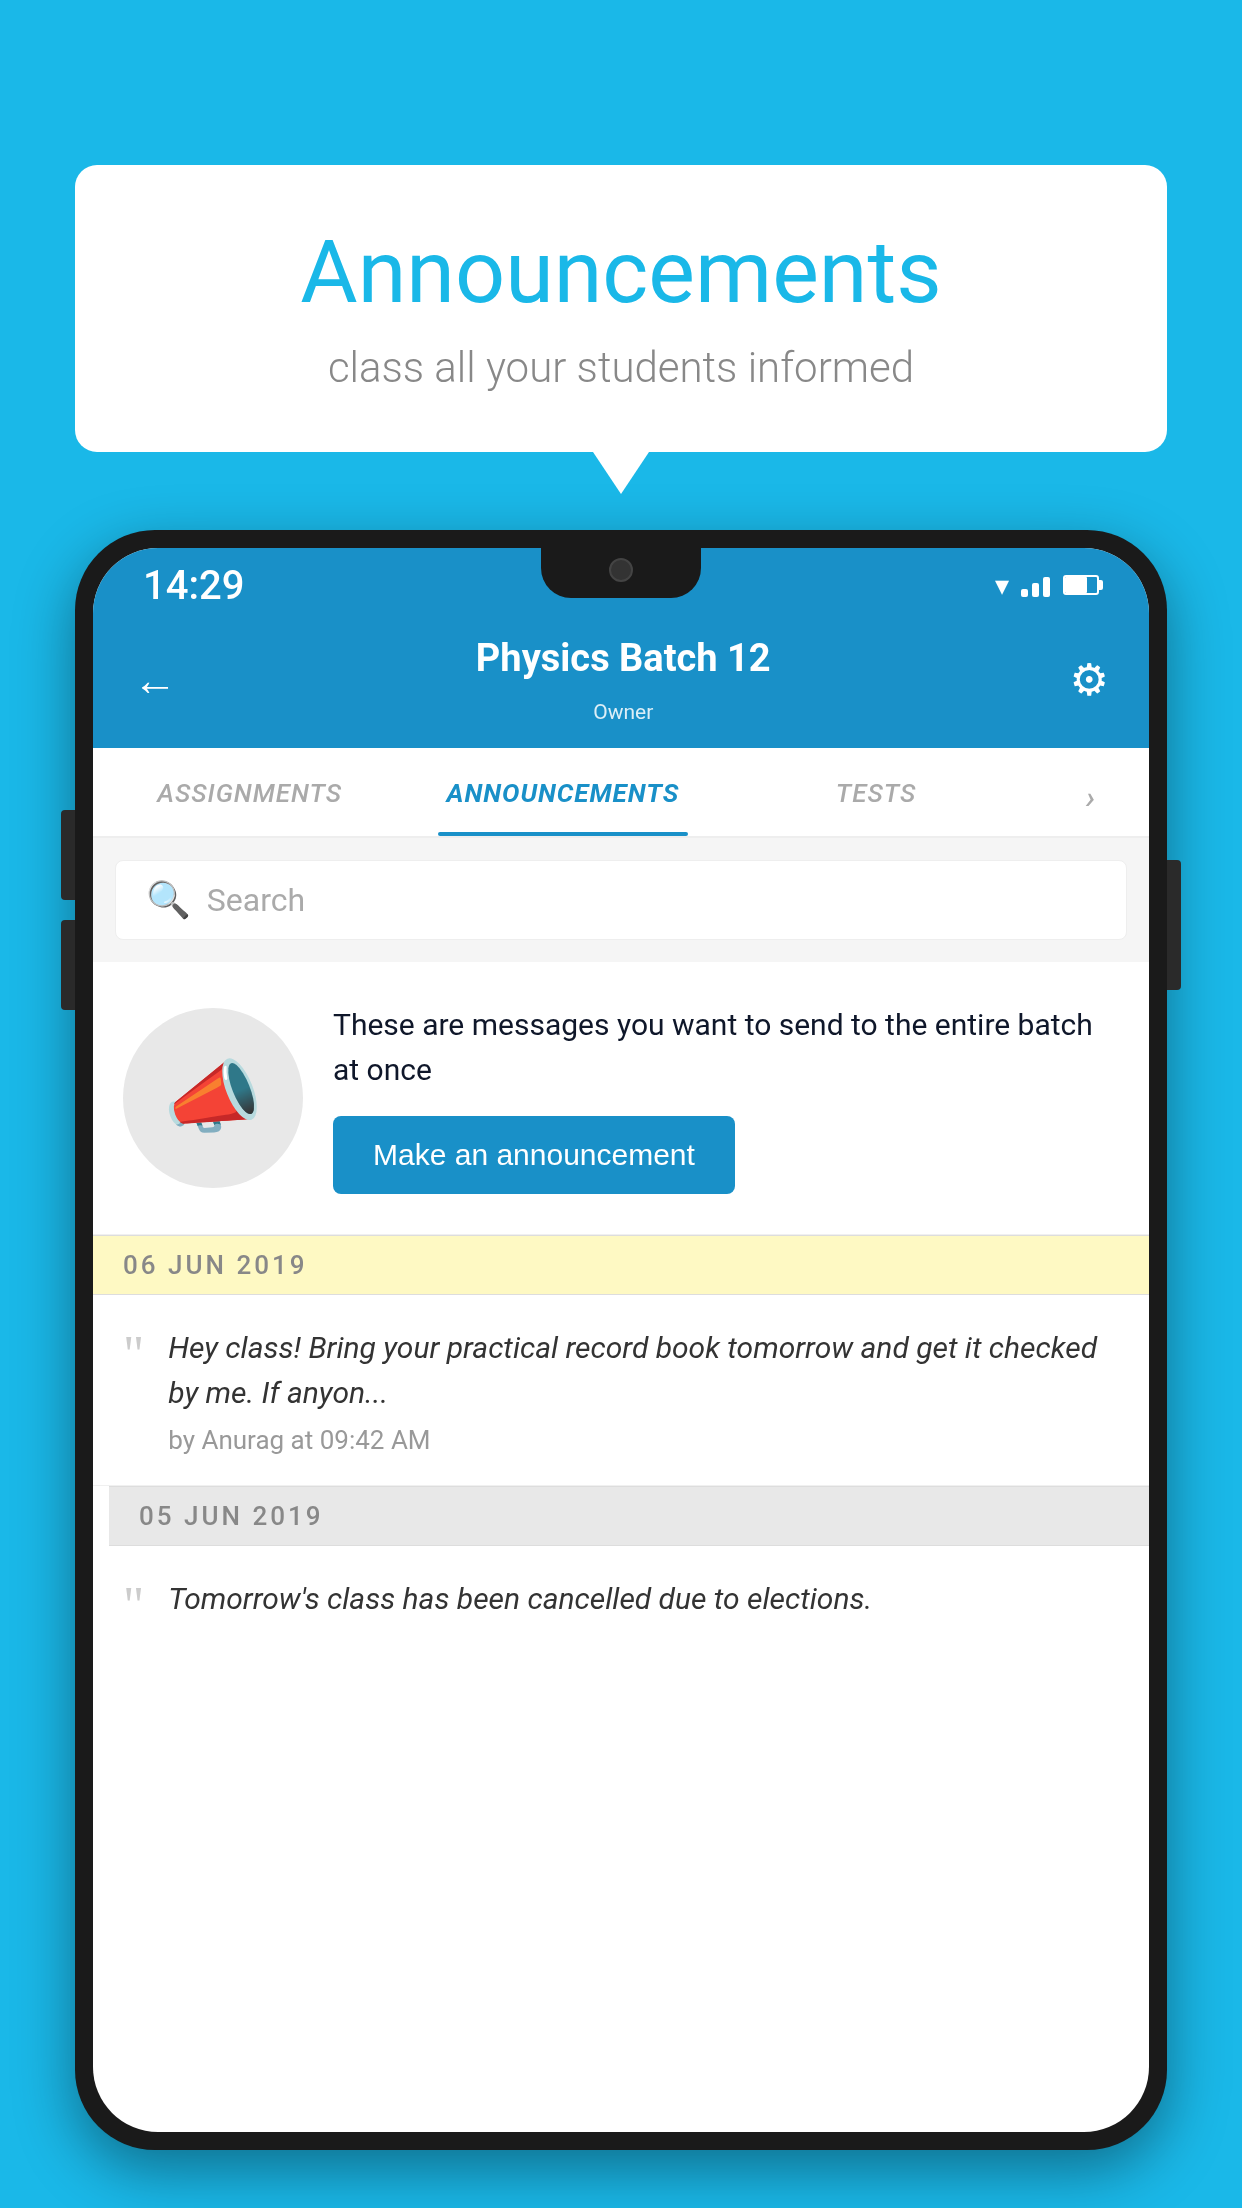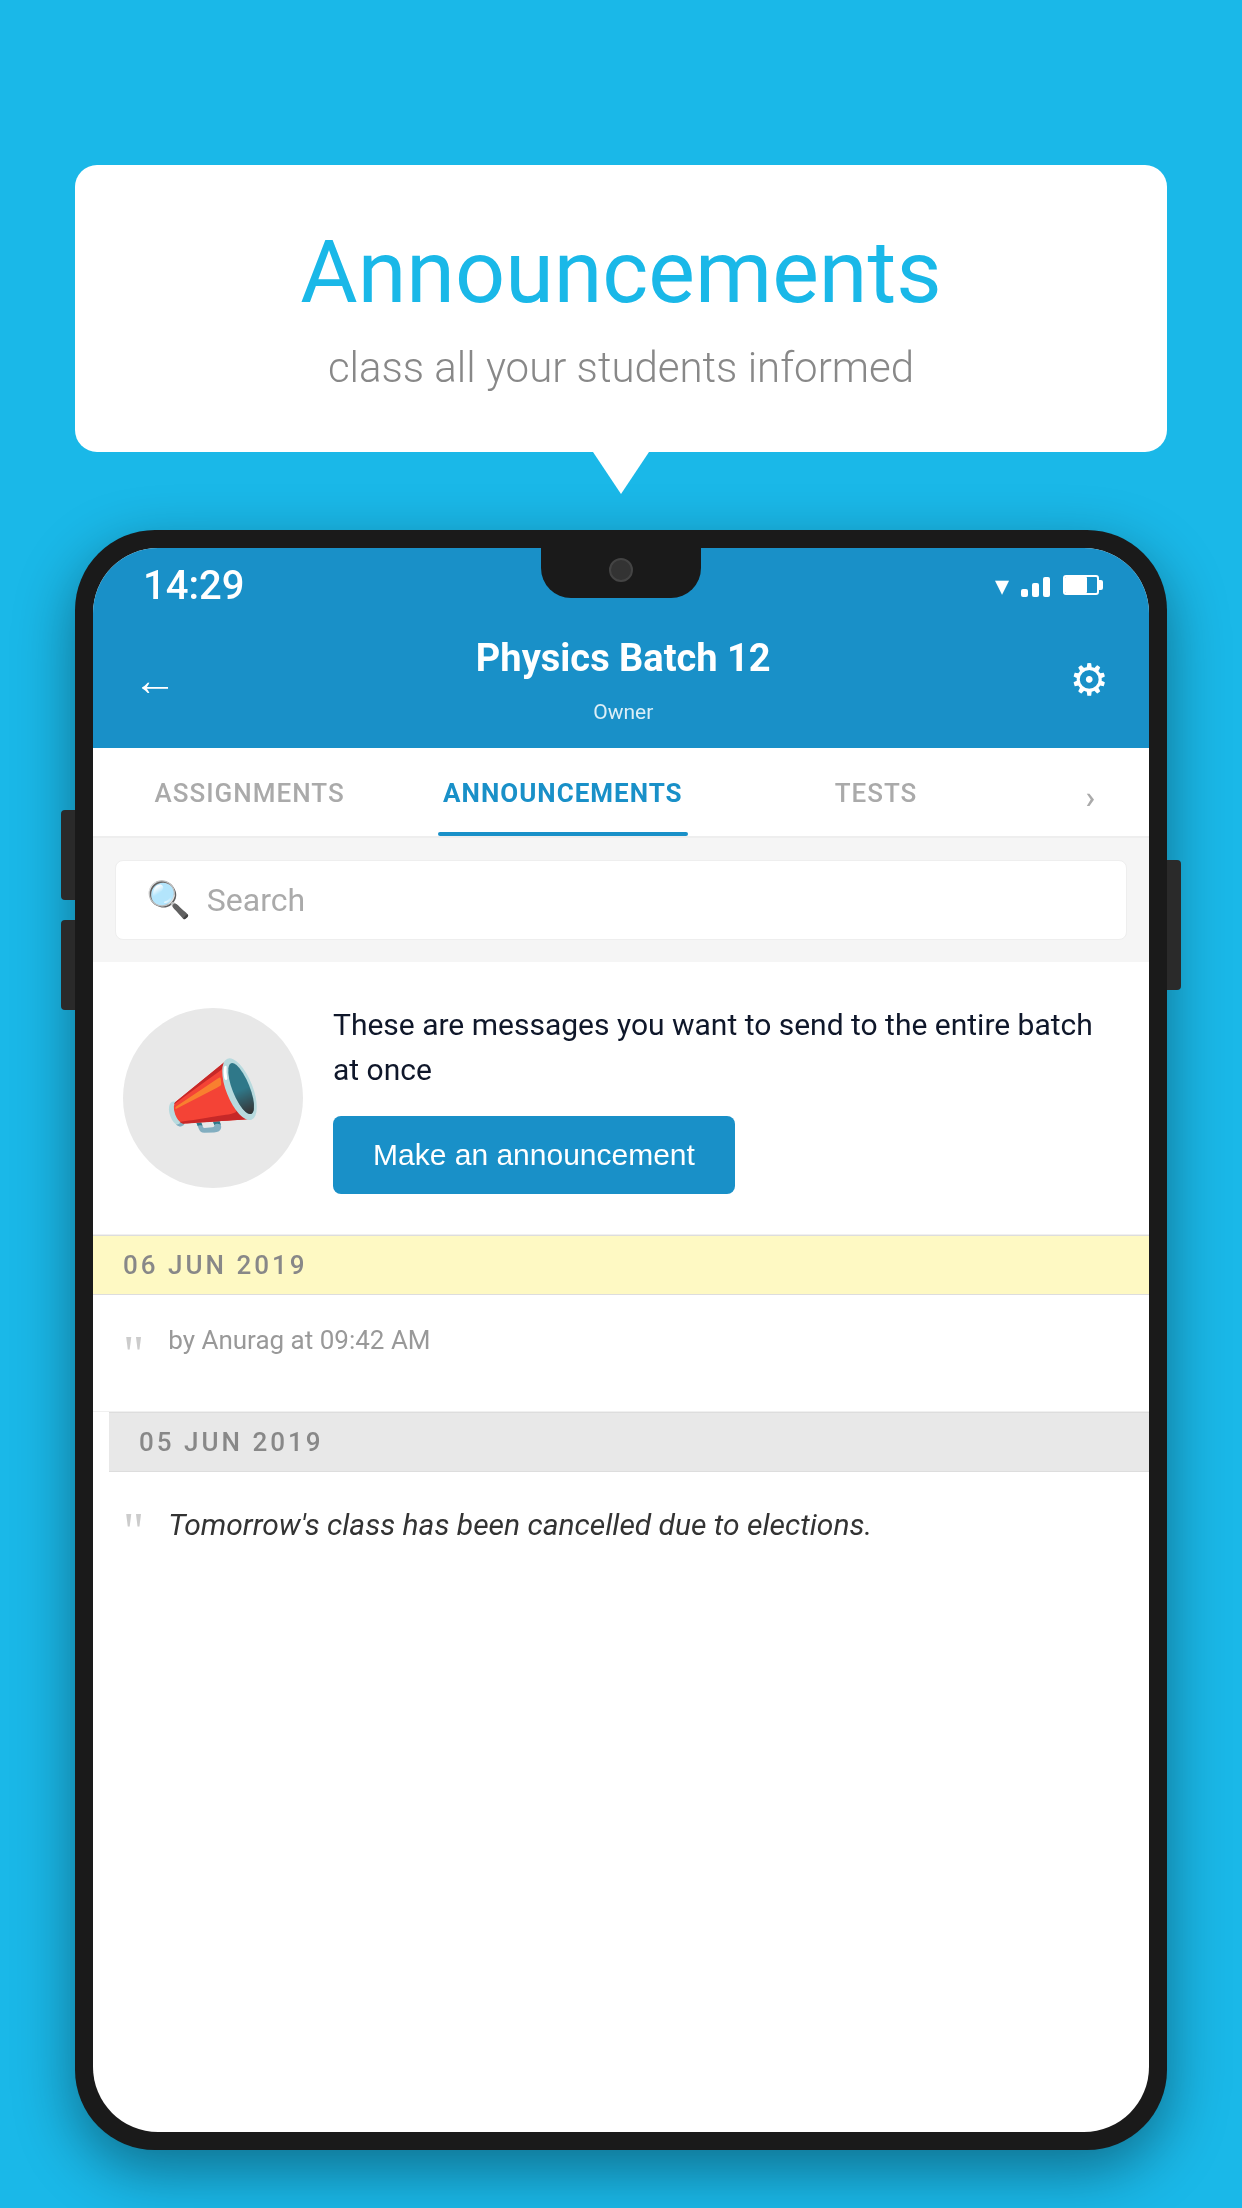--- a/index.html
+++ b/index.html
@@ -226,20 +226,21 @@
     }
     .tab-item {
       flex: 1;
       text-align: center;
       padding: 30px 16px 20px;
       font-size: 26px;
       font-weight: 500;
       color: #aaa;
       position: relative;
       letter-spacing: 1px;
+      font-style: italic;
     }
     .tab-item.active {
       color: #1990c8;
       font-weight: 700;
     }
     .tab-item.active::after {
       content: '';
       position: absolute;
       bottom: 0;
       left: 10%;
@@ -454,20 +455,21 @@
           <div class="promo-text">These are messages you want to send to the entire batch at once</div>
           <button class="make-announcement-btn">Make an announcement</button>
         </div>
       </div>
 
       <div class="date-separator">06  JUN  2019</div>
 
       <div class="announcement-item">
         <div class="quote-icon">"</div>
         <div class="announcement-content">
+          <div class="announcement-text">Hey class! Bring your practical record book tomorrow and get it checked by me. If anyon...</div>
           <div class="announcement-meta">by Anurag at 09:42 AM</div>
         </div>
       </div>
 
       <div class="date-separator-2">05  JUN  2019</div>
 
       <div class="announcement-item-partial">
         <div class="quote-icon">"</div>
         <div class="announcement-content">
           <div class="announcement-text">Tomorrow's class has been cancelled due to elections.</div>

